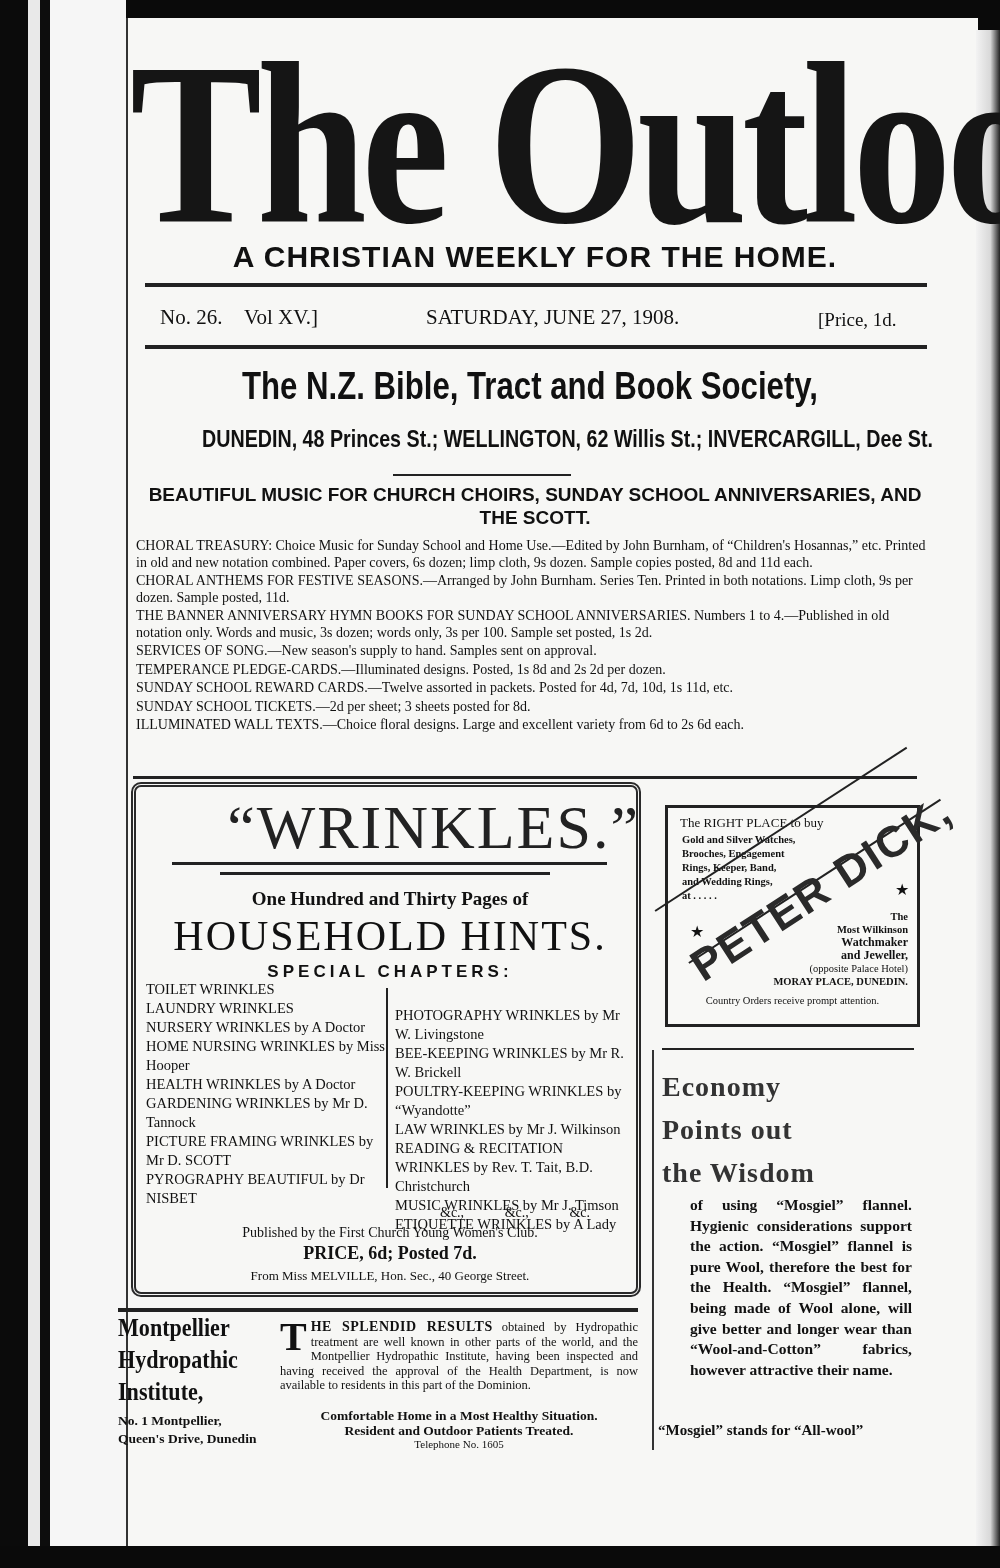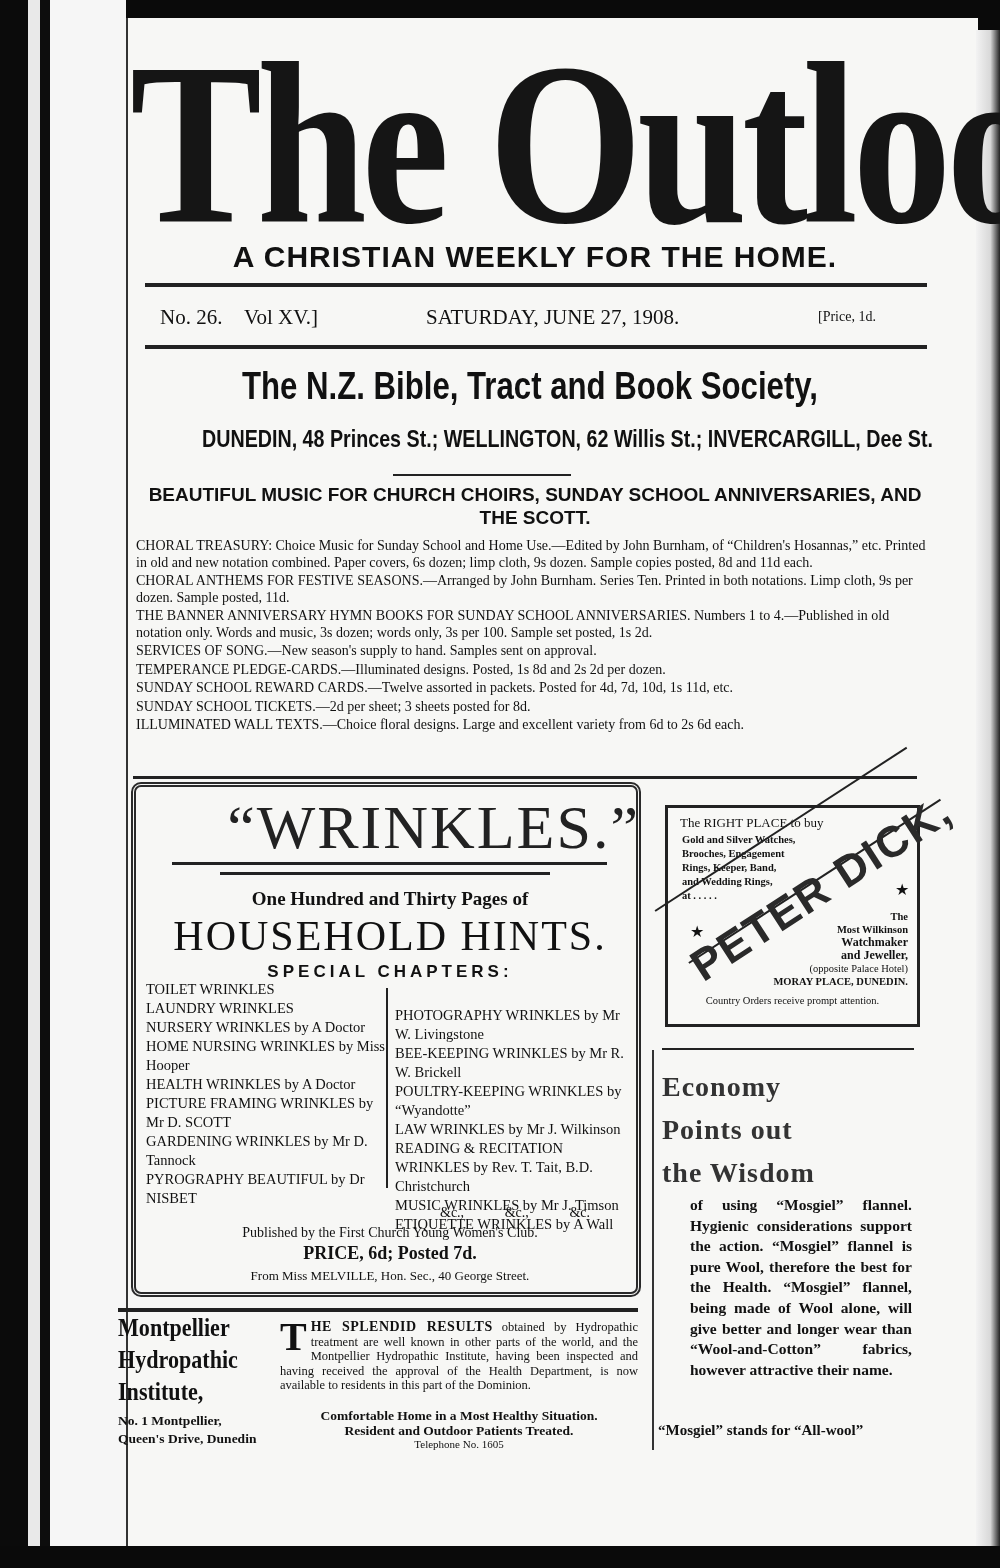--- a/index.html
+++ b/index.html
@@ -143,21 +143,21 @@
 <div class="bottom-dark"></div>
 
 <div class="abs masthead-title">The Outlook</div>
 <div class="abs tagline">A CHRISTIAN WEEKLY FOR THE HOME.</div>
 <div class="rule" style="left:145px;top:283px;width:782px;height:4px;"></div>
 
 <div class="abs issue-row">
   <span style="left:0;top:0">No. 26.</span>
   <span style="left:84px;top:0">Vol XV.]</span>
   <span style="left:266px;top:0">SATURDAY, JUNE 27, 1908.</span>
-  <span style="left:658px;top:4px;font-size:14px">[Price, 1d.</span>
+  <span style="left:658px;top:4px;font-size:19px">[Price, 1d.</span>
 </div>
 <div class="rule" style="left:145px;top:345px;width:782px;height:4px;"></div>
 
 <div class="abs bts-title">The N.Z. Bible, Tract and Book Society,</div>
 <div class="abs bts-addr">DUNEDIN, 48 Princes St.; WELLINGTON, 62 Willis St.; INVERCARGILL, Dee St.</div>
 <div class="rule" style="left:393px;top:474px;width:178px;height:1.5px;"></div>
 <div class="abs music-head">BEAUTIFUL MUSIC FOR CHURCH CHOIRS, SUNDAY SCHOOL ANNIVERSARIES, AND THE SCOTT.</div>
 
 <div class="abs catalog">
   <div class="item"><span class="head">Choral Treasury:</span><span> Choice Music for Sunday School and Home Use.—Edited by John Burnham, of “Children's Hosannas,” etc. Printed in old and new notation combined. Paper covers, 6s dozen; limp cloth, 9s dozen. Sample copies posted, 8d and 11d each.</span></div>
@@ -178,33 +178,33 @@
 <div class="abs wr-sub">One Hundred and Thirty Pages of</div>
 <div class="abs wr-hh">HOUSEHOLD HINTS.</div>
 <div class="abs wr-spec">SPECIAL CHAPTERS:</div>
 
 <div class="abs wr-col wr-left">
   <div><span>TOILET WRINKLES</span><span></span></div>
   <div><span>LAUNDRY WRINKLES</span><span></span></div>
   <div><span>NURSERY WRINKLES</span><span> by A Doctor</span></div>
   <div><span>HOME NURSING WRINKLES</span><span> by Miss Hooper</span></div>
   <div><span>HEALTH WRINKLES</span><span> by A Doctor</span></div>
+  <div><span>GARDENING WRINKLES</span><span> by Mr D. Tannock</span></div>
   <div><span>PICTURE FRAMING WRINKLES</span><span> by Mr D. SCOTT</span></div>
-  <div><span>GARDENING WRINKLES</span><span> by Mr D. Tannock</span></div>
   <div><span>PYROGRAPHY BEAUTIFUL</span><span> by Dr NISBET</span></div>
 </div>
 <div class="wr-div"></div>
 <div class="abs wr-col wr-right">
   <div><span>PHOTOGRAPHY WRINKLES</span><span> by Mr W. Livingstone</span></div>
   <div><span>BEE-KEEPING WRINKLES</span><span> by Mr R. W. Brickell</span></div>
   <div><span>POULTRY-KEEPING WRINKLES</span><span> by “Wyandotte”</span></div>
   <div><span>LAW WRINKLES</span><span> by Mr J. Wilkinson</span></div>
   <div><span>READING &amp; RECITATION WRINKLES</span><span> by Rev. T. Tait, B.D. Christchurch</span></div>
   <div><span>MUSIC WRINKLES</span><span> by Mr J. Timson</span></div>
-  <div><span>ETIQUETTE WRINKLES</span><span> by A Wall</span></div>
+  <div><span>ETIQUETTE WRINKLES</span><span> by A Lady</span></div>
 </div>
 <div class="abs wr-etc">
   <span>&amp;c.,</span>
   <span>&amp;c.,</span>
   <span>&amp;c.</span>
 </div>
 <div class="abs wr-pub">Published by the First Church Young Women's Club.</div>
 <div class="abs wr-price">PRICE, 6d; Posted 7d.</div>
 <div class="abs wr-from">From Miss MELVILLE, Hon. Sec., 40 George Street.</div>
 

